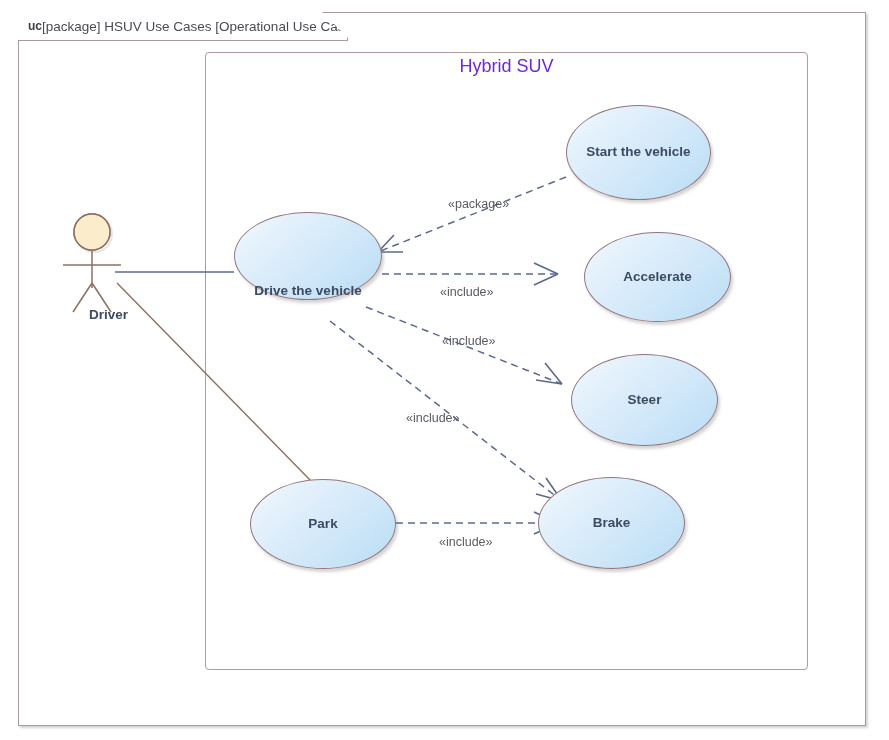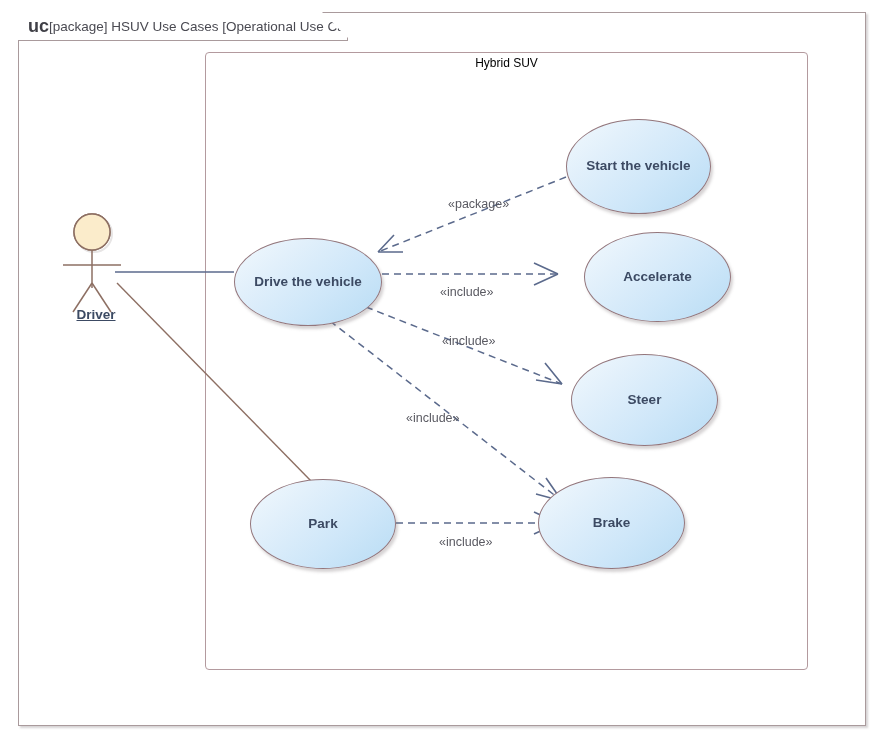--- a/index.html
+++ b/index.html
@@ -32,21 +32,21 @@
     background:#ffffff;
     border:1px solid #a99a9c;
     border-top:none;border-left:none;
     -webkit-clip-path:polygon(0 0,304px 0,330px 26px,330px 100%,0 100%);
     clip-path:polygon(0 0,304px 0,330px 26px,330px 100%,0 100%);
     display:flex;align-items:center;
     padding-left:10px;
     white-space:nowrap;
   }
   .frame-tab .kind{
-    font-weight:bold;color:#3f3f46;font-size:18px;
+    font-weight:bold;color:#3f3f46;font-size:12px;
     letter-spacing:0;
   }
   .frame-tab .ttl{
     color:#4a4a52;font-size:13.5px;
   }
 
   
   .subject{
     position:absolute;
     left:205px;top:52px;
@@ -54,22 +54,22 @@
     border:1px solid #b39a9e;
     border-radius:4px;
     background:transparent;
     box-sizing:border-box;
   }
   .subject-label{
     position:absolute;
     left:205px;top:56px;
     width:603px;
     text-align:center;
-    font-size:12px;
-    color:#000000;
+    font-size:18px;
+    color:#6d28d9;
   }
 
   
   .uc{
     position:absolute;
     border-radius:50%;
     border:1.3px solid #93767c;
     background:linear-gradient(140deg,#f2f9fd 0%,#e2f0fb 28%,#cfe7f9 62%,#b8dcf4 100%);
     box-shadow:2px 3px 3px rgba(120,110,112,.30);
     display:flex;align-items:center;justify-content:center;
@@ -78,27 +78,26 @@
   .uc span{
     font-size:13.5px;
     font-weight:bold;
     color:#3c4a63;
     text-align:center;
     line-height:1.1;
     user-select:none;
   }
   .actor-label{
     position:absolute;
-    left:48px;top:307px;
+    left:32px;top:307px;
     width:96px;
-    text-align:center;
+    text-align:right;
     font-size:13.5px;
     font-weight:bold;
     color:#3c4a63;
-    text-decoration:underline;
   }
 
   
   .stereo{
     position:absolute;
     font-size:12.5px;
     color:#5a5a62;
     white-space:nowrap;
     user-select:none;
   }
@@ -147,25 +146,25 @@
       <circle cx="92" cy="232" r="18" fill="#fbeccb" stroke="#8d6f63" stroke-width="1.5"></circle>
       <line x1="92" y1="250" x2="92" y2="288" stroke="#8d6f63" stroke-width="1.5"></line>
       <line x1="63" y1="265" x2="121" y2="265" stroke="#8d6f63" stroke-width="1.5"></line>
       <line x1="92" y1="283" x2="73" y2="312" stroke="#8d6f63" stroke-width="1.5"></line>
       <line x1="92" y1="283" x2="111" y2="312" stroke="#8d6f63" stroke-width="1.5"></line>
     </g>
   </svg>
 
   <div class="actor-label">Driver</div>
 
-  <div class="uc" style="left:566px;top:119px;width:145px;height:95px;">
+  <div class="uc" style="left:566px;top:105px;width:145px;height:95px;">
     <span>Start the vehicle</span>
   </div>
 
-  <div class="uc" style="left:234px;top:238px;width:148px;height:88px;">
+  <div class="uc" style="left:234px;top:212px;width:148px;height:88px;align-items:flex-end;">
     <span>Drive the vehicle</span>
   </div>
 
   <div class="uc" style="left:584px;top:232px;width:147px;height:90px;">
     <span>Accelerate</span>
   </div>
 
   <div class="uc" style="left:571px;top:354px;width:147px;height:92px;">
     <span>Steer</span>
   </div>

